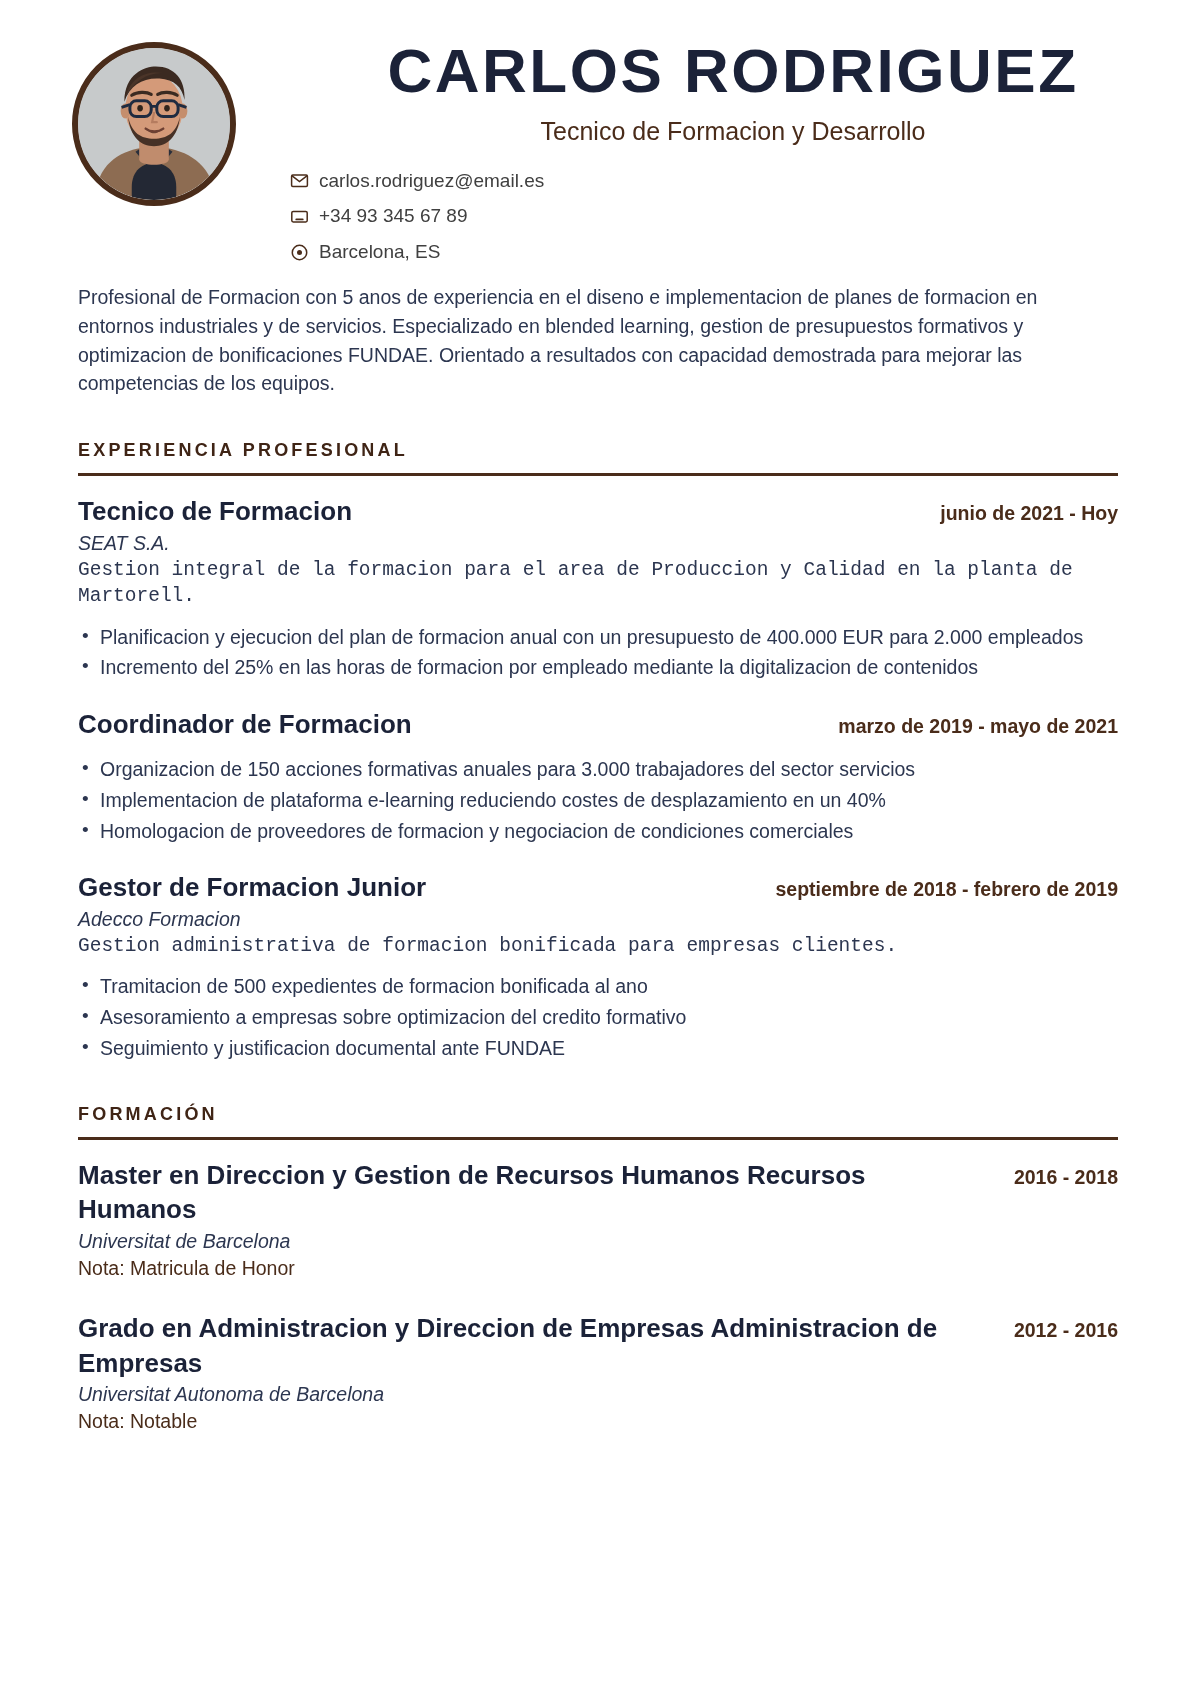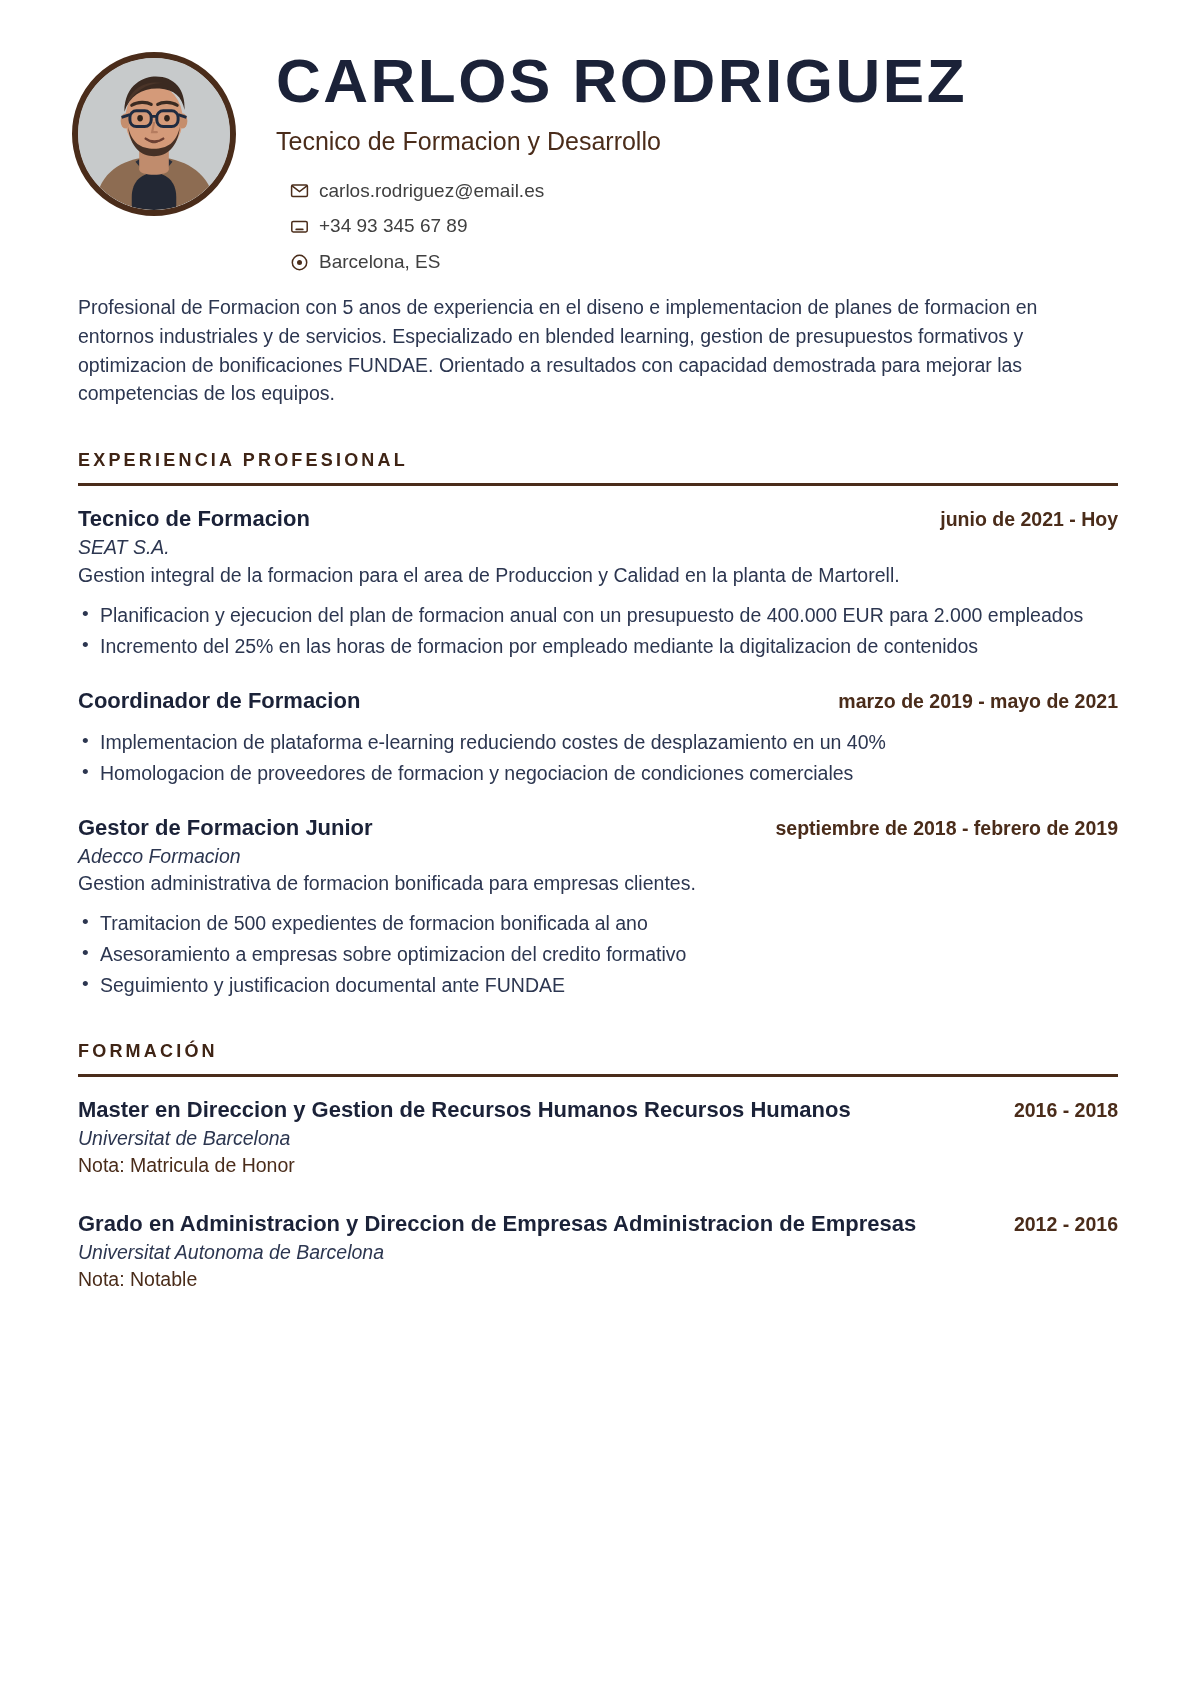--- a/index.html
+++ b/index.html
@@ -18,23 +18,24 @@
     width: 1190px;
     height: 1684px;
     padding: 0;
     position: relative;
     overflow: hidden;
   }
 
   
   .header {
     position: relative;
-    padding: 38px 0 0 0;
+    padding: 28px 0 0 0;
     display: flex;
     align-items: flex-start;
+    text-align: center;
   }
   .photo-wrap {
     flex: 0 0 auto;
     margin-left: 72px;
     margin-top: 14px;
   }
   .photo {
     width: 164px;
     height: 164px;
     border-radius: 50%;
@@ -119,21 +120,21 @@
   
   .entry { margin-bottom: 26px; }
   .entry:last-child { margin-bottom: 0; }
   .entry-top {
     display: flex;
     align-items: baseline;
     justify-content: space-between;
     gap: 24px;
   }
   .entry-title {
-    font-size: 22px;
+    font-size: 26px;
     font-weight: bold;
     color: #1b2238;
     line-height: 1.32;
     flex: 1 1 auto;
   }
   .entry-date {
     flex: 0 0 auto;
     font-size: 19.5px;
     font-weight: bold;
     color: #4a2c1a;
@@ -145,20 +146,21 @@
     font-style: italic;
     color: #2c3650;
     line-height: 1.35;
     margin-top: 1px;
   }
   .entry-desc {
     font-size: 19.5px;
     color: #2c3650;
     line-height: 1.35;
     margin-top: 1px;
+    font-family: Liberation Mono, monospace;
   }
   .entry-note {
     font-size: 19.5px;
     color: #4a2c1a;
     line-height: 1.35;
     margin-top: 1px;
   }
   .bullets {
     list-style: none;
     margin: 14px 0 0 0;
@@ -297,20 +299,21 @@
         <li>Incremento del 25% en las horas de formacion por empleado mediante la digitalizacion de contenidos</li>
       </ul>
     </div>
 
     <div class="entry">
       <div class="entry-top">
         <div class="entry-title">Coordinador de Formacion</div>
         <div class="entry-date">marzo de 2019 - mayo de 2021</div>
       </div>
       <ul class="bullets">
+        <li>Organizacion de 150 acciones formativas anuales para 3.000 trabajadores del sector servicios</li>
         <li>Implementacion de plataforma e-learning reduciendo costes de desplazamiento en un 40%</li>
         <li>Homologacion de proveedores de formacion y negociacion de condiciones comerciales</li>
       </ul>
     </div>
 
     <div class="entry">
       <div class="entry-top">
         <div class="entry-title">Gestor de Formacion Junior</div>
         <div class="entry-date">septiembre de 2018 - febrero de 2019</div>
       </div>

